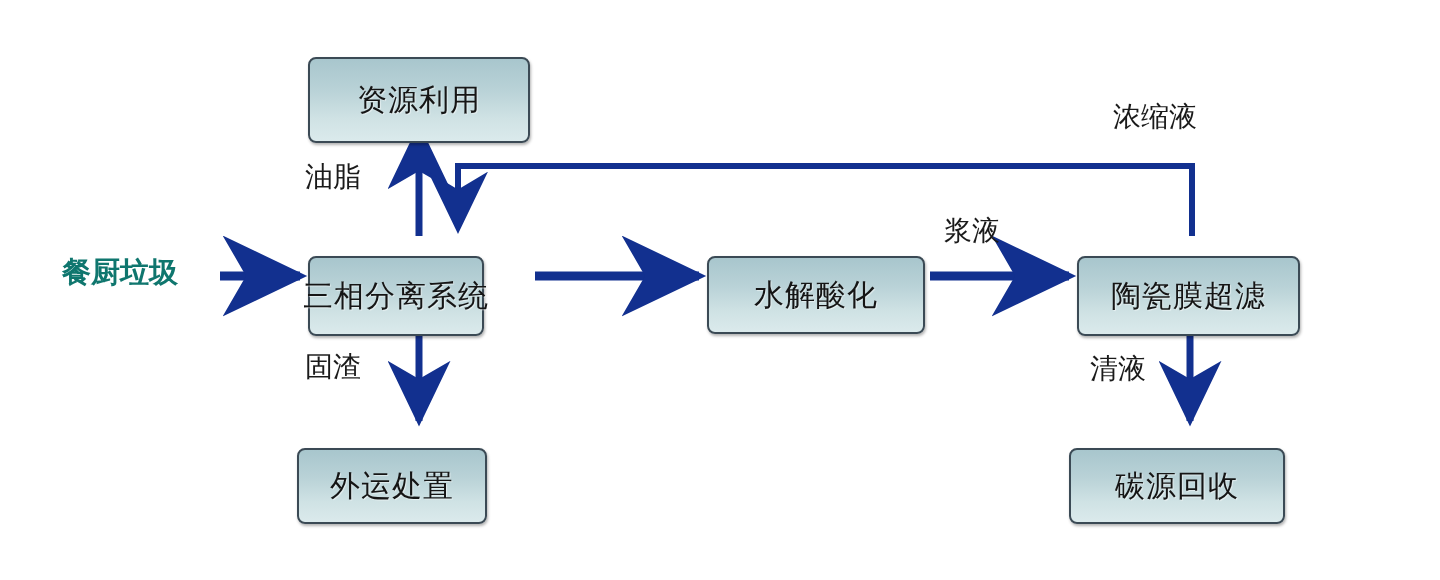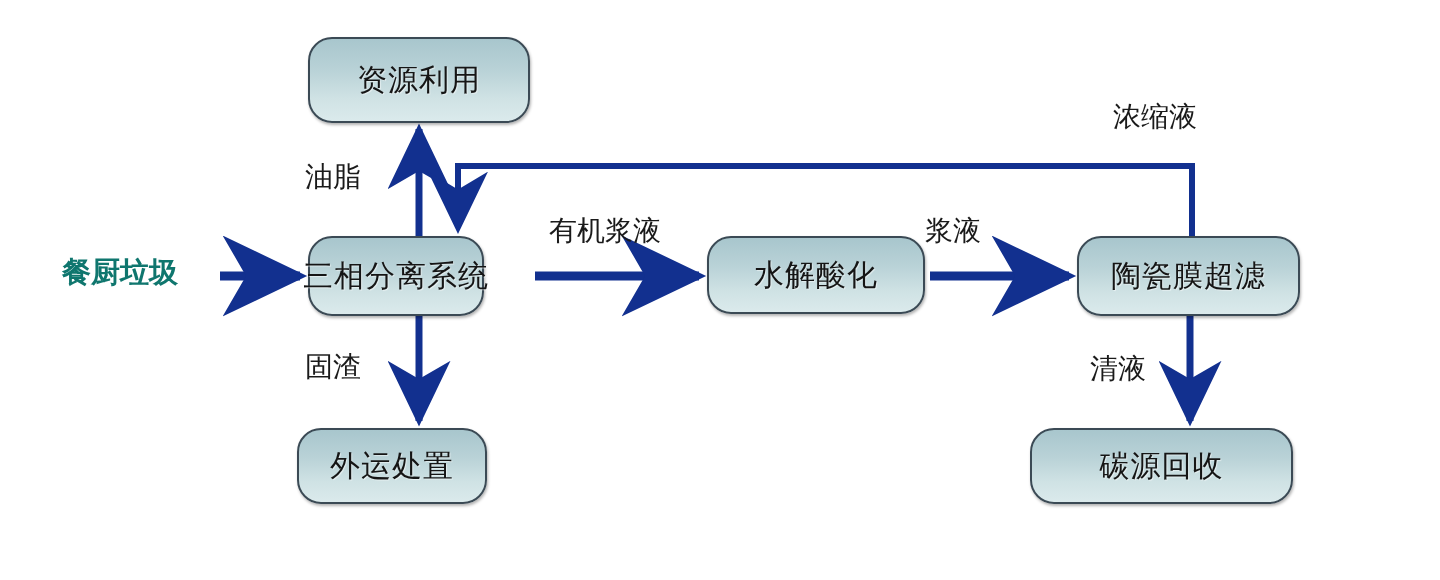--- a/index.html
+++ b/index.html
@@ -21,27 +21,28 @@
     position: absolute;
     left: 0;
     top: 0;
     width: 1440px;
     height: 580px;
   }
   .node-box {
     position: absolute;
     box-sizing: border-box;
     border: 2px solid #3b4a55;
-    border-radius: 24px;
+    border-radius: 8px;
     background: linear-gradient(to bottom, #a8c6cd 0%, #b9d2d7 38%, #cfe2e4 72%, #dbeaec 100%);
     box-shadow: 1px 2px 3px rgba(0,0,0,0.30);
     display: flex;
     align-items: center;
     justify-content: center;
     z-index: 5;
+    margin-top: 20px;
   }
   .node-label {
     font-family: "DejaVu Serif", "Liberation Serif", serif;
     font-size: 30px;
     color: #151515;
     letter-spacing: 1px;
     white-space: nowrap;
     text-shadow: 1px 1px 1px rgba(255,255,255,0.55);
   }
   .edge-label {
@@ -108,29 +109,28 @@
   </div>
 
   <div class="node-box" style="left:1077px; top:236px; width:223px; height:80px;">
     <span class="node-label">陶瓷膜超滤</span>
   </div>
 
   <div class="node-box" style="left:297px; top:428px; width:190px; height:76px;">
     <span class="node-label">外运处置</span>
   </div>
 
-  <div class="node-box" style="left:1030px; top:428px; width:263px; height:76px;">
+  <div class="node-box" style="left:1069px; top:428px; width:216px; height:76px;">
     <span class="node-label">碳源回收</span>
   </div>
 
   <div class="edge-label" style="left:305px; top:158px;">油脂</div>
 
   <div class="edge-label" style="left:305px; top:348px;">固渣</div>
 
-  <div class="edge-label" style="left:549px; top:212px;">有机浆液</div>
 
-  <div class="edge-label" style="left:925px; top:212px;">浆液</div>
+  <div class="edge-label" style="left:944px; top:212px;">浆液</div>
 
   <div class="edge-label" style="left:1113px; top:98px;">浓缩液</div>
 
   <div class="edge-label" style="left:1090px; top:350px;">清液</div>
 
 </div>
 
 </body></html>

